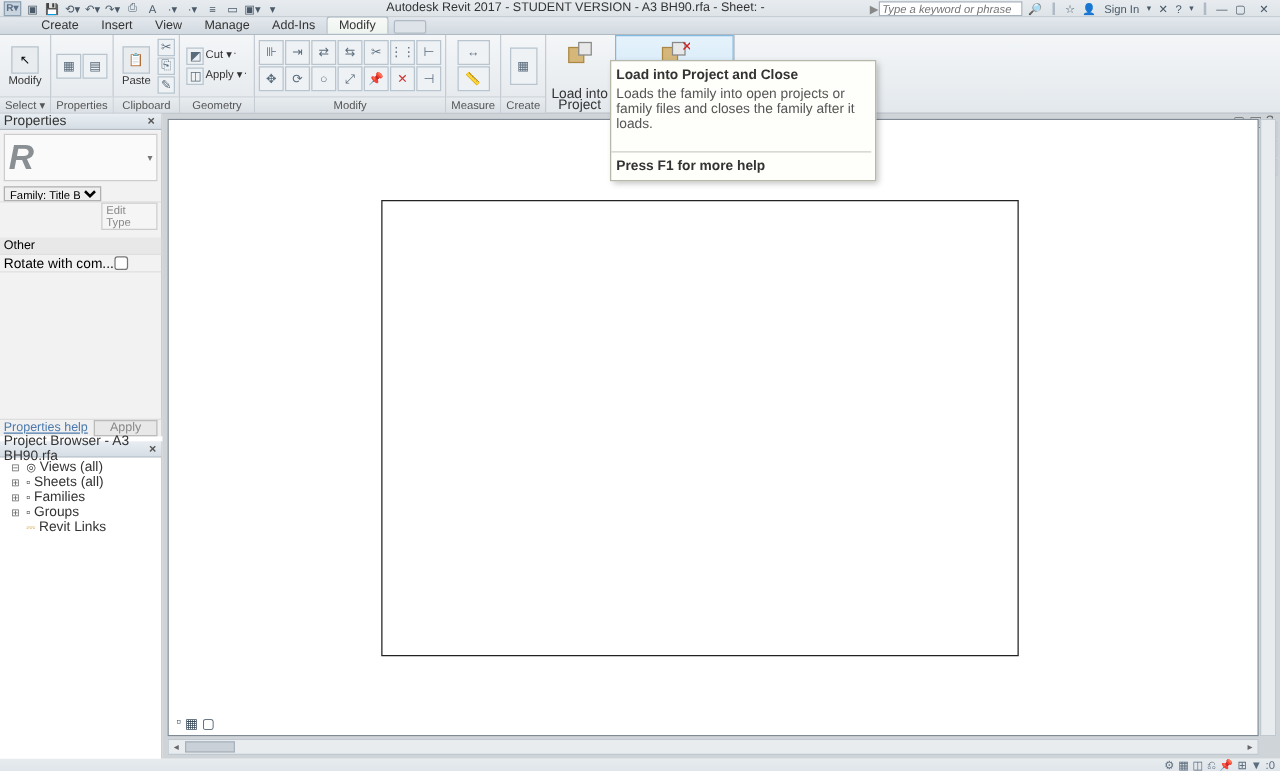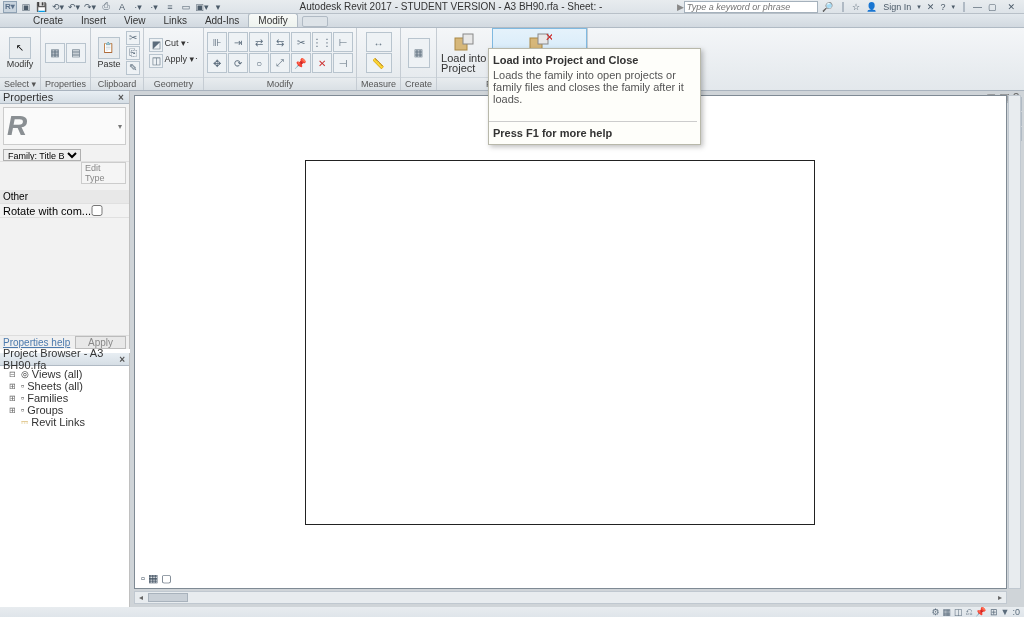--- a/index.html
+++ b/index.html
@@ -4,21 +4,21 @@
 <style>
 * { margin: 0; padding: 0; box-sizing: border-box; font-family: "Segoe UI", Tahoma, sans-serif; font-size: 11px; }
 body { background: #fff; width: 1024px; height: 617px; overflow: hidden; position: relative; }
 
 
 .titlebar { height: 14px; background: linear-gradient(#e8ecef,#dde3e8); display:flex; align-items:center; padding:0 3px; border-bottom:1px solid #b8c0c8;}
 .titlebar .qat { display:flex; gap:2px; align-items:center;}
 .titlebar .r-icon { width:14px; height:12px; background:#c9d4de; border:1px solid #8fa2b4; font-size:8px; font-weight:bold; color:#5b7089; display:flex; align-items:center; justify-content:center;}
 .titlebar .q-btn { width:14px; height:12px; display:flex; align-items:center; justify-content:center; font-size:9px; color:#4b5a68;}
 .titlebar .title { flex:1; text-align:center; font-size:10px; color:#333; padding:0 4px; white-space:nowrap; overflow:hidden;}
-.titlebar .search { width:134px; height:12px; background:#fff; border:1px solid #a5b1bc; font-size:9px; color:#888; font-style:italic; padding:0 2px; line-height:10px;}
+.titlebar .search { width:115px; height:12px; background:#fff; border:1px solid #a5b1bc; font-size:9px; color:#888; font-style:italic; padding:0 2px; line-height:10px;}
 .titlebar .right { display:flex; gap:4px; align-items:center; margin-left:4px;}
 .titlebar .right span { font-size:9px; color:#4b5a68; padding:0 1px;}
 .titlebar .sep { width:1px; height:10px; background:#b0bac4; margin:0 3px;}
 
 
 .menubar { height:14px; background:linear-gradient(#e2e8ed,#d2d9e0); display:flex; align-items:flex-end; padding-left:24px; border-bottom:1px solid #b0bac4;}
 .menubar .tab { padding:1px 9px; font-size:10px; color:#333; cursor:pointer;}
 .menubar .tab.active { background:linear-gradient(#f8faf8,#eef3ee); border:1px solid #b0bac4; border-bottom:none; border-radius:3px 3px 0 0;}
 .menubar .viewctrl { width:26px; height:11px; background:#dde3e8; border:1px solid #b0bac4; margin-left:4px; border-radius:2px;}
 
@@ -30,21 +30,21 @@
 .ribbtn-lg { width:30px; display:flex; flex-direction:column; align-items:center; gap:1px; padding:2px 1px;}
 .ribbtn-lg .ic { width:22px; height:22px; background:#e8ecef; border:1px solid #b8c4ce; display:flex; align-items:center; justify-content:center; font-size:10px;}
 .ribbtn-lg .tx { font-size:9px; color:#333; text-align:center; line-height:9px;}
 .ribbtn-sm { width:20px; height:20px; background:#eef2f5; border:1px solid #b8c4ce; display:flex; align-items:center; justify-content:center; font-size:10px; color:#5b6c7c;}
 .rib-col { display:flex; flex-direction:column; gap:1px;}
 .rib-row { display:flex; gap:1px;}
 .rib-txt { font-size:9px; color:#333; white-space:nowrap;}
 .fe-btn { display:flex; flex-direction:column; align-items:center; padding:2px 3px; border:1px solid transparent;}
 .fe-btn.hover { background:linear-gradient(#e5f2fb,#c9e5f8); border:1px solid #7fb9e0;}
 .fe-btn .ic { width:24px; height:22px; display:flex; align-items:center; justify-content:center; position:relative;}
-.fe-btn .tx { font-size:9px; color:#333; text-align:left; line-height:9px; margin-top:1px;}
+.fe-btn .tx { font-size:9px; color:#333; text-align:center; line-height:9px; margin-top:18px;}
 
 
 .tooltip { position:absolute; left:488px; top:48px; width:213px; background:#fefefa; border:1px solid #b8b8aa; box-shadow:2px 2px 5px rgba(0,0,0,.25); z-index:100; padding:5px 7px 5px 4px; font-size:10px; color:#333;}
 .tooltip .tt-title { font-weight:bold; margin-bottom:3px;}
 .tooltip .tt-body { color:#555; line-height:12px; margin-bottom:16px;}
 .tooltip .tt-div { border-top:1px solid #ccc; margin:3px -4px;}
 .tooltip .tt-help { font-weight:bold; padding-top:2px;}
 
 
 .prop-pal { position:absolute; left:0; top:91px; width:130px; height:258px; background:#f2f2f2; border-right:1px solid #c0c0c0; display:flex; flex-direction:column;}
@@ -126,21 +126,21 @@
     <span>—</span>
     <span>▢</span>
     <span style="padding:0 6px;">✕</span>
   </div>
 </div>
 
 <div class="menubar">
   <div class="tab">Create</div>
   <div class="tab">Insert</div>
   <div class="tab">View</div>
-  <div class="tab">Links</div>
+  <div class="tab">Manage</div>
   <div class="tab">Add-Ins</div>
   <div class="tab active">Modify</div>
   <div class="viewctrl"></div>
 </div>
 
 <div class="ribbon">
   <div class="ribgroup">
     <div class="body">
       <div class="ribbtn-lg">
         <div class="ic">↖</div>

